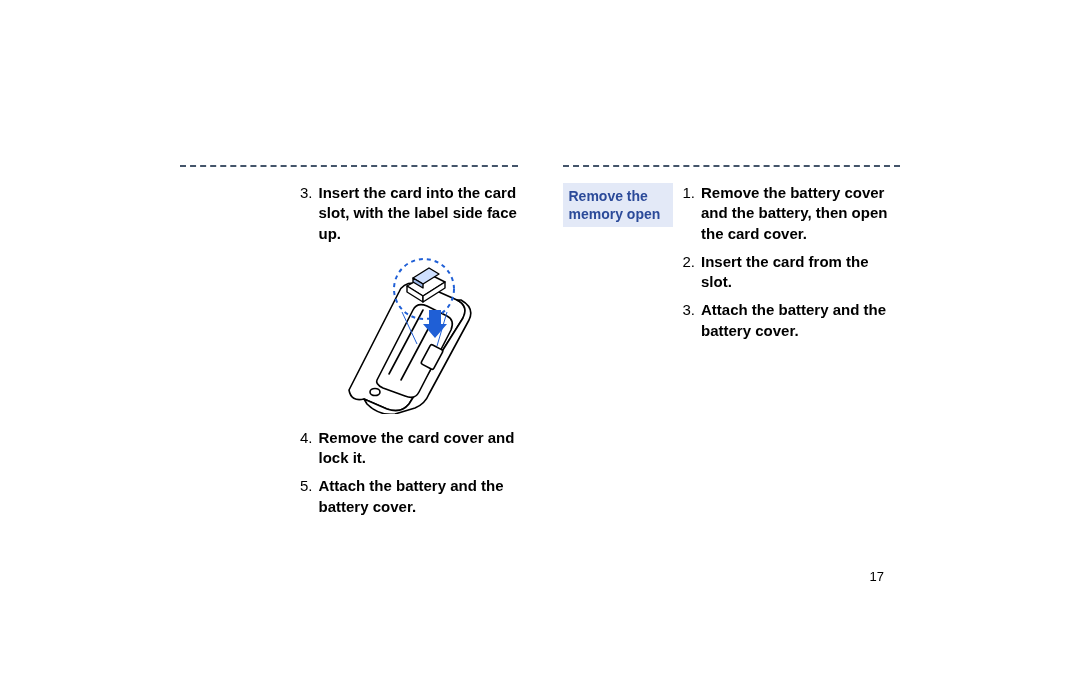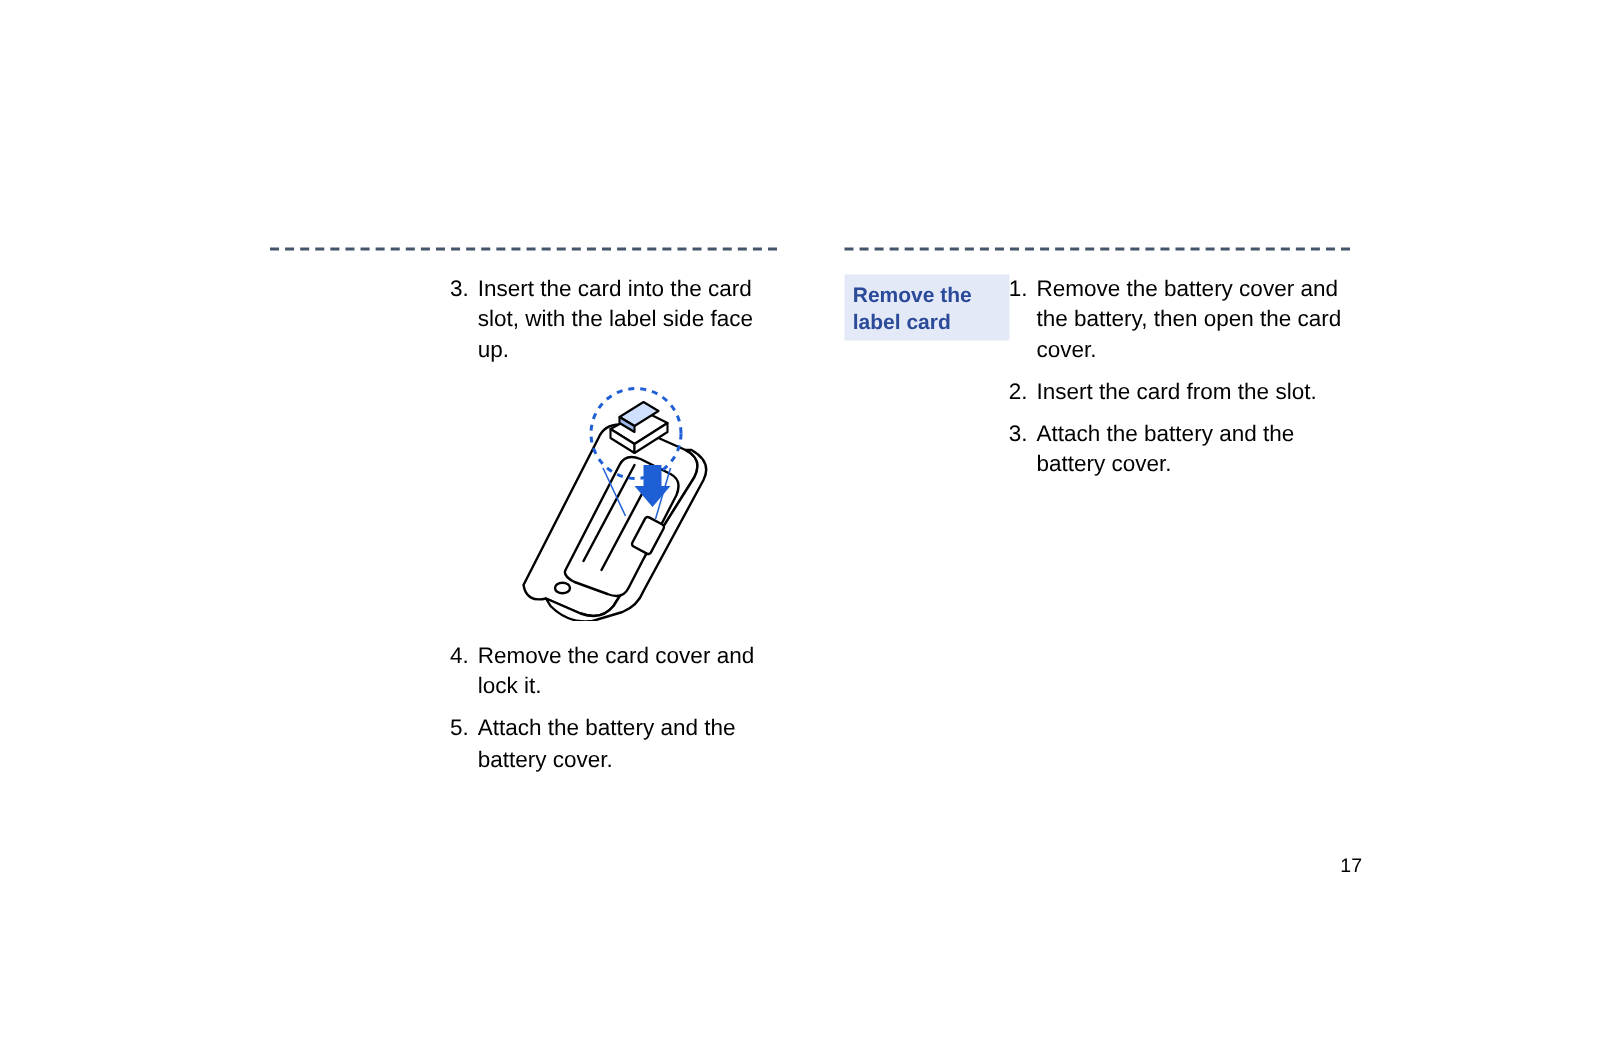--- a/index.html
+++ b/index.html
@@ -39,51 +39,53 @@
     font-size: 15px;
     line-height: 1.35;
     margin-bottom: 8px;
   }
   .step .num {
     flex: 0 0 auto;
     margin-right: 6px;
   }
   .step .txt {
     flex: 1 1 auto;
+    font-weight: bold;
   }
   .left-inner {
     padding-left: 120px;
   }
   .illustration {
     margin: 10px 0 14px 0;
     display: flex;
     justify-content: center;
   }
   .illustration svg {
     display: block;
   }
   .right-inner {
     display: flex;
     align-items: flex-start;
+    gap: 10px;
   }
   .heading-box {
     background: #e3e9f7;
     color: #2b4a99;
     font-weight: bold;
     font-size: 14px;
     line-height: 1.3;
     padding: 4px 6px;
     flex: 0 0 auto;
     width: 110px;
     box-sizing: border-box;
   }
   .page-num {
     position: absolute;
     bottom: 112px;
-    right: 172px;
+    right: 196px;
     font-size: 13px;
     color: #000;
   }
 </style>
 </head>
 <body>
 
 <div class="page">
   <div class="columns">
 
@@ -155,21 +157,21 @@
 
       </div>
     </div>
 
     <div class="col">
       <div class="dashed"></div>
       <div class="right-inner">
 
         <div class="heading-box">
           <div>Remove the</div>
-          <div>label card</div>
+          <div>memory open</div>
         </div>
 
         <div style="flex:1;">
           <div class="step">
             <span class="num">1.</span>
             <span class="txt">Remove the battery cover and the battery, then open the card cover.</span>
           </div>
           <div class="step">
             <span class="num">2.</span>
             <span class="txt">Insert the card from the slot.</span>

